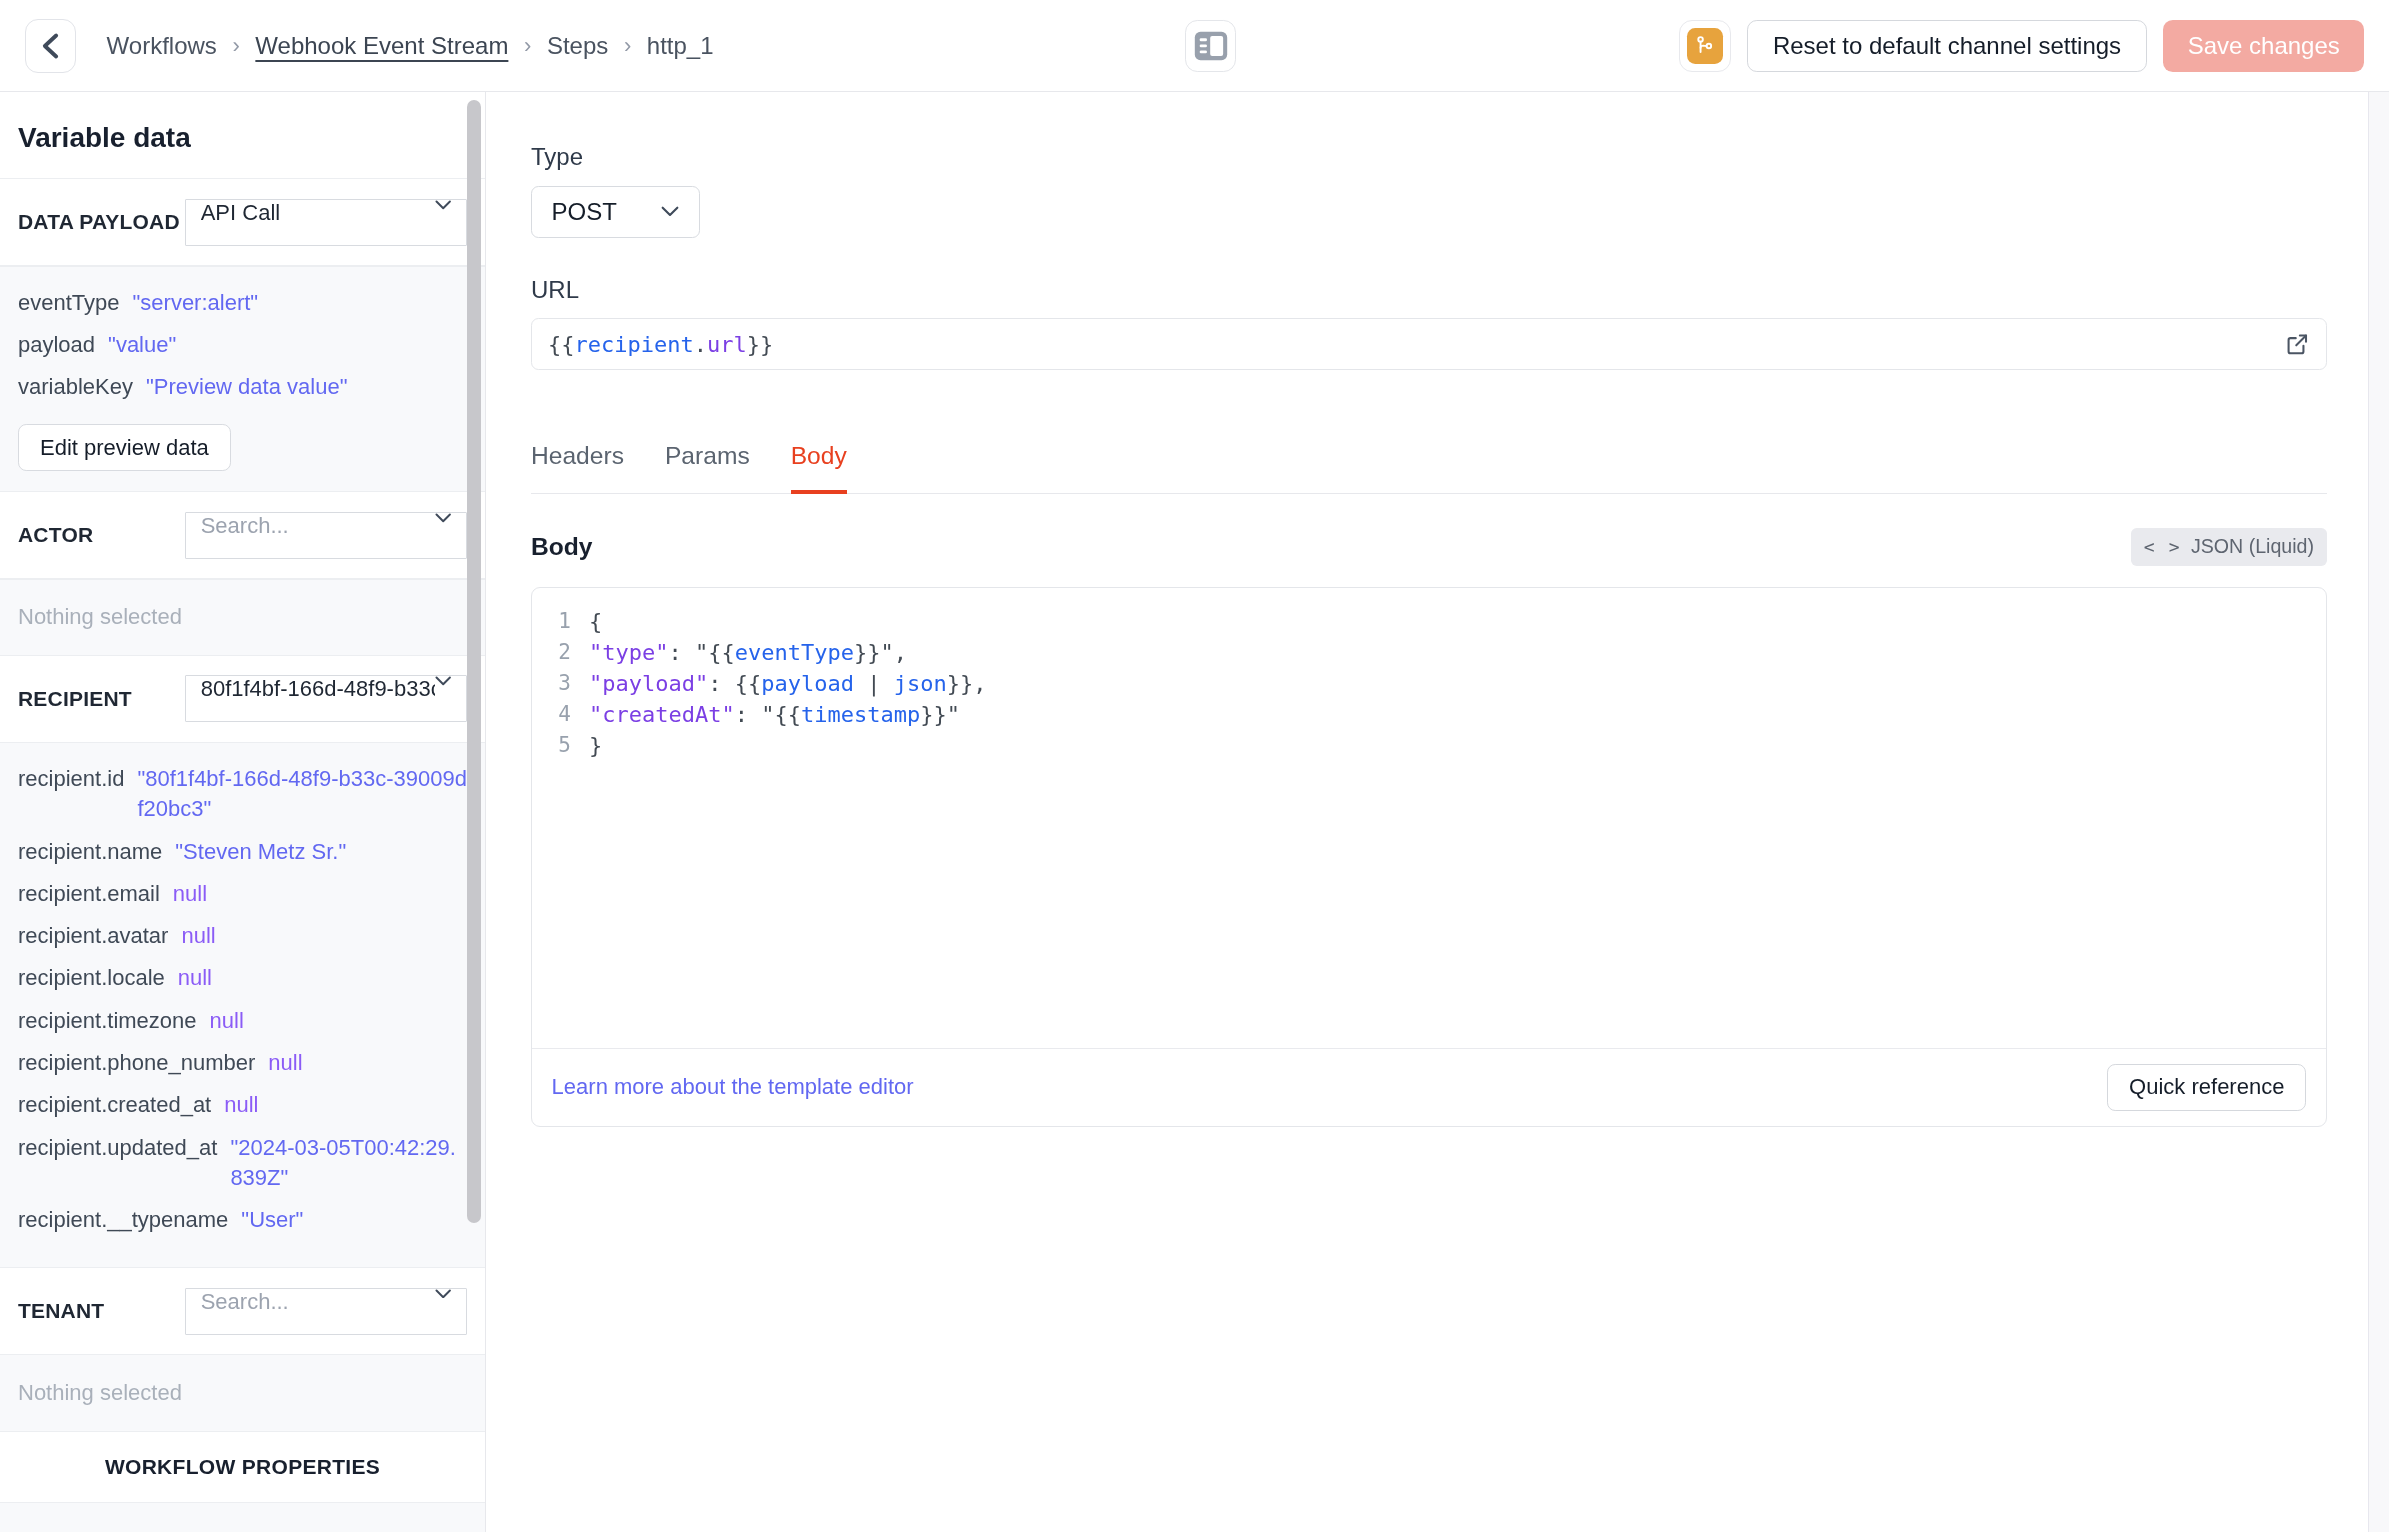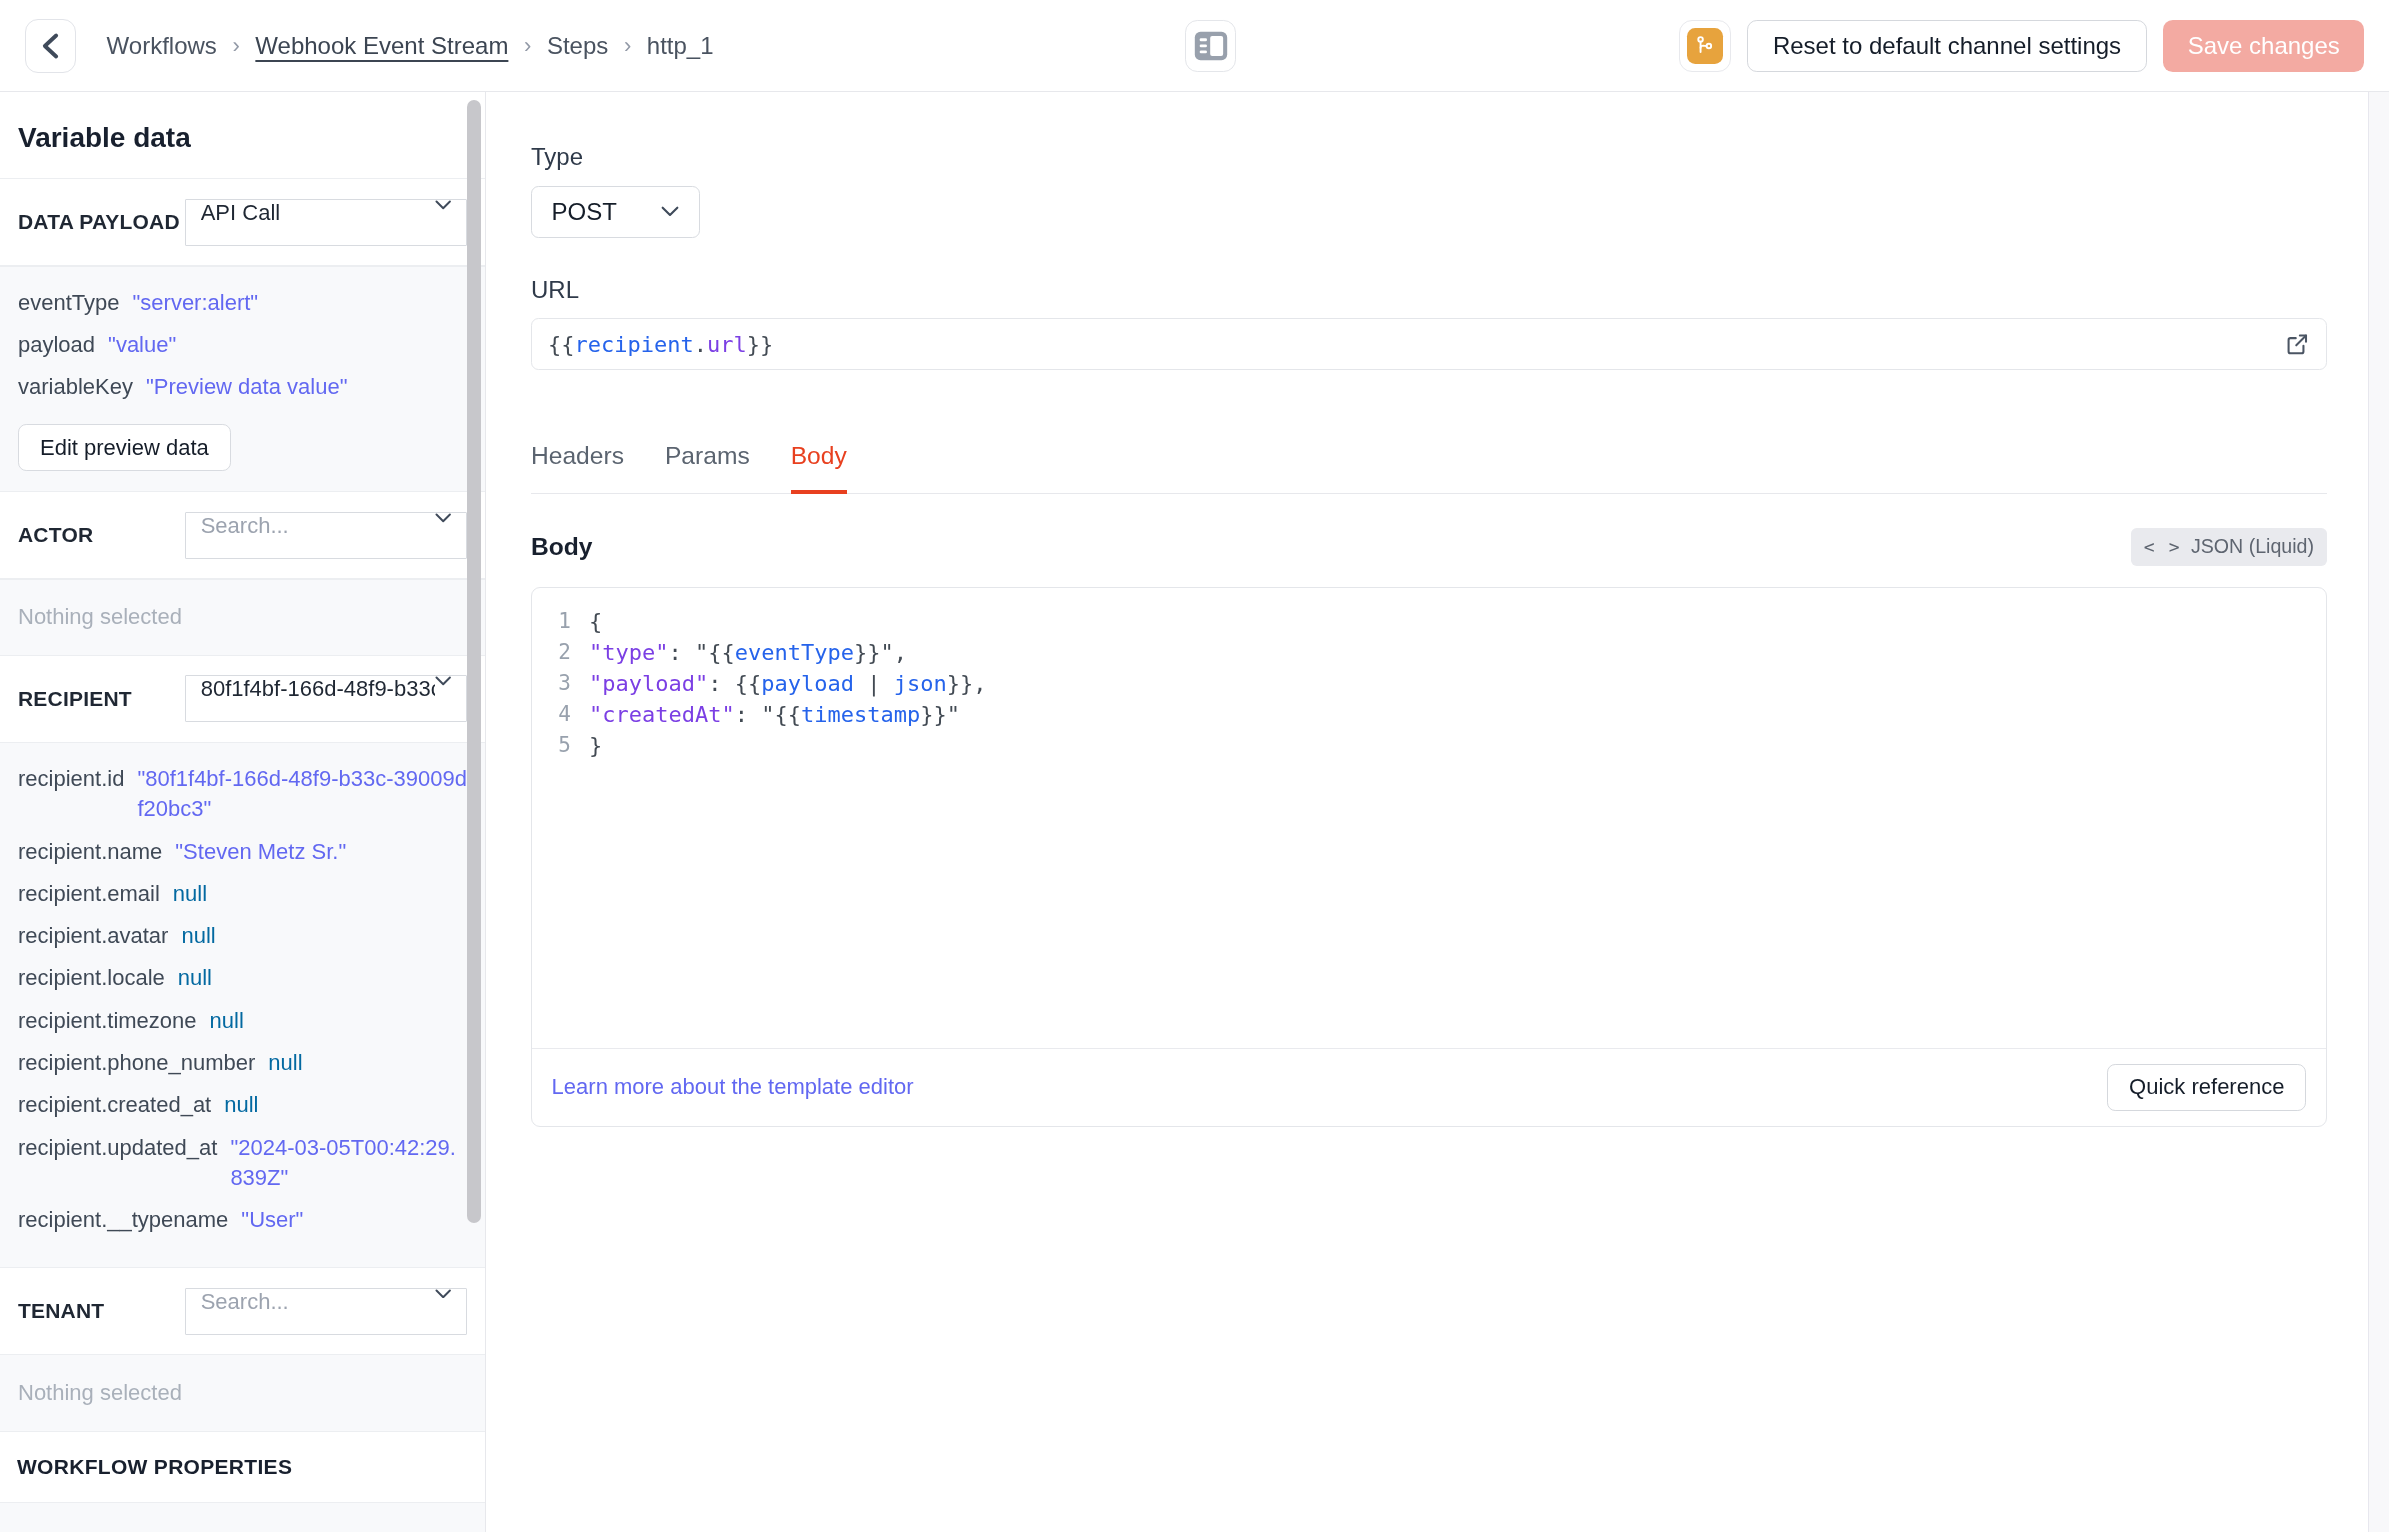--- a/index.html
+++ b/index.html
@@ -42,25 +42,25 @@
   .ctl-row { display:flex; align-items:center; justify-content:space-between; padding:19.6px 18px; background:#fff; }
   .ctl-label { font-size:21px; font-weight:700; color:#1f2733; letter-spacing:0.2px; }
   .sb-select, .sb-search { width:282px; height:47px; border:1.2px solid #d8dbe0; border-radius:1px;
               background:#fff; display:flex; align-items:flex-start; padding:0 14.7px; cursor:pointer; }
   .sb-select .val { flex:1; font-size:22px; color:#1f2733; white-space:nowrap; overflow:hidden; }
   .sb-search .val { flex:1; font-size:22px; color:#9ca3af; white-space:nowrap; overflow:hidden; }
   .kv-sec { background:#f8f9fb; padding:21px 18px 19.6px; }
   .kv-row { display:flex; gap:13px; font-size:22px; line-height:30px; margin-bottom:12.3px; }
   .kv-key { color:#3f4956; flex:none; }
   .kv-val { flex:1 1 auto; min-width:0; word-break:break-all; }
-  .v-str { color:#6268f1; } .v-null { color:#0369a1; }
+  .v-str { color:#6268f1; } .v-null { color:#8b5cf6; }
   .sb-btn { margin-top:9.8px; height:47px; border:1.2px solid #d8dbe0; border-radius:8.2px; background:#fff;
             font-size:22px; font-weight:500; color:#151d29; padding:0 21px; font-family:inherit; cursor:pointer; }
   .empty-sec { background:#f8f9fb; padding:24.6px 18px; font-size:22px; color:#a9b0ba; }
-  .hdr-row { display:flex; align-items:center; gap:11.5px; padding:23px 17px; background:#fff; }
+  .hdr-row { display:flex; align-items:center; gap:11.5px; padding:23px 26px; background:#fff;justify-content:center; }
   .hdr-text { font-size:21px; font-weight:700; color:#18202e; letter-spacing:0.3px; }
 
   
   .req-row { display:flex; gap:38px;flex-direction:column; }
   .field-label { font-size:24px; color:#2f3a4a; margin-bottom:14.7px; }
   .type-select { width:169px; height:52px; border:1.2px solid #d8dbe0; border-radius:7.4px; background:#fff;
                  display:flex; align-items:center; justify-content:space-between; padding:0 19.6px; cursor:pointer; }
   .type-select .val { font-size:24px; color:#151d29; }
   .url-col { flex:1; }
   .url-input { height:52px; border:1.2px solid #e4e6ea; border-radius:7.4px; background:#fff;

